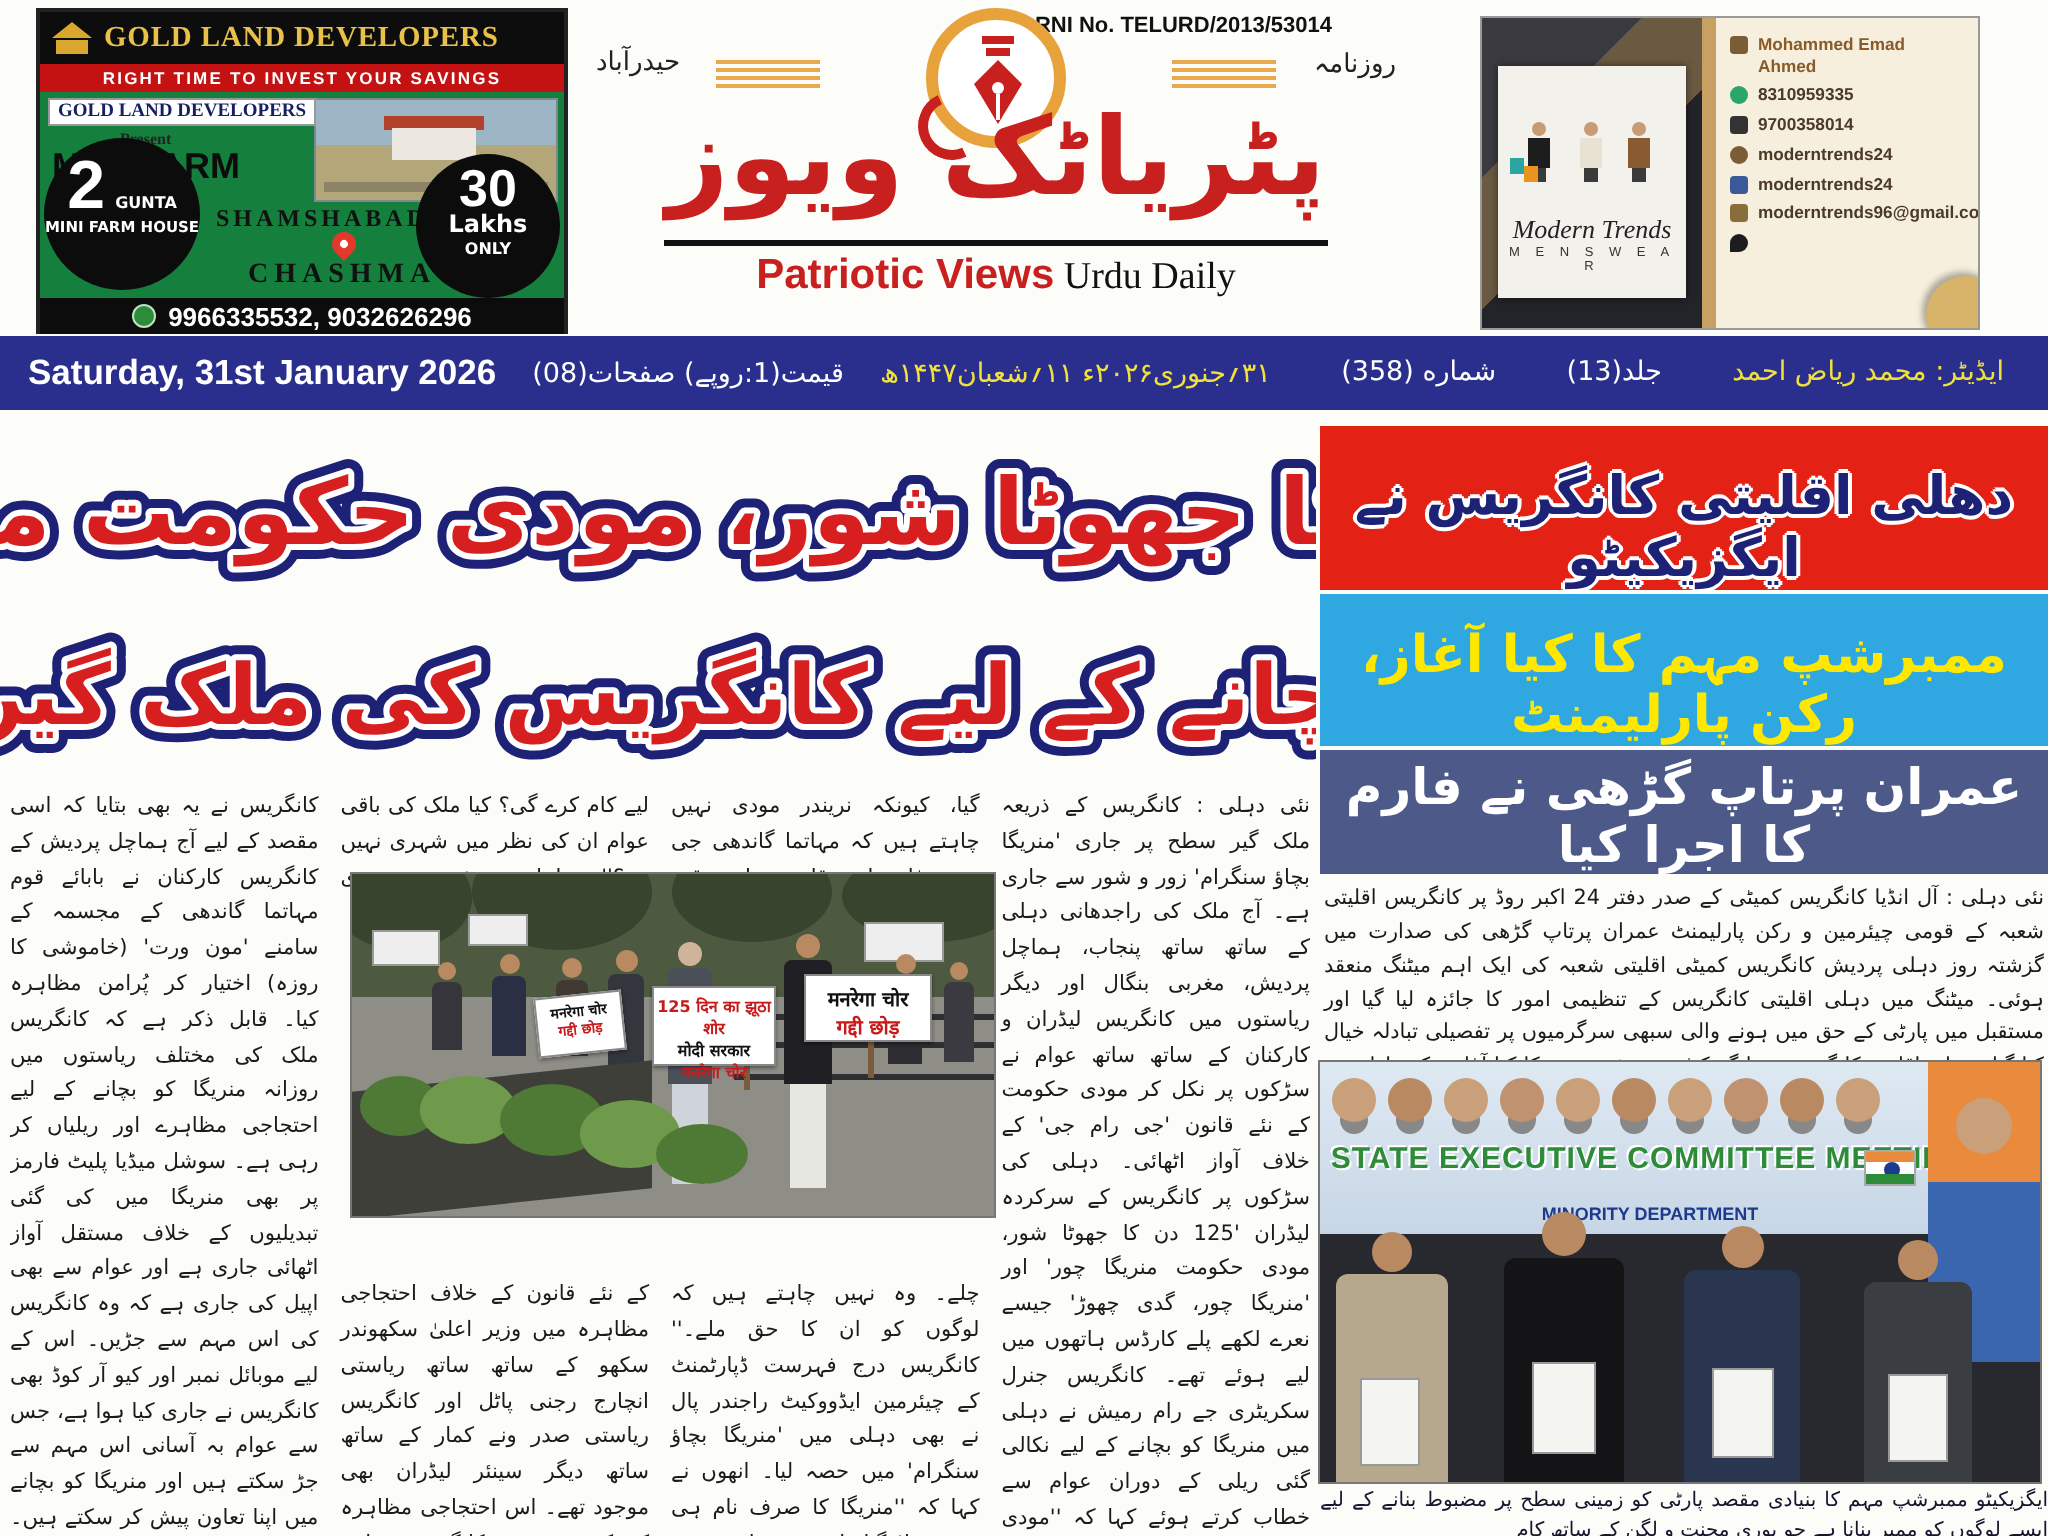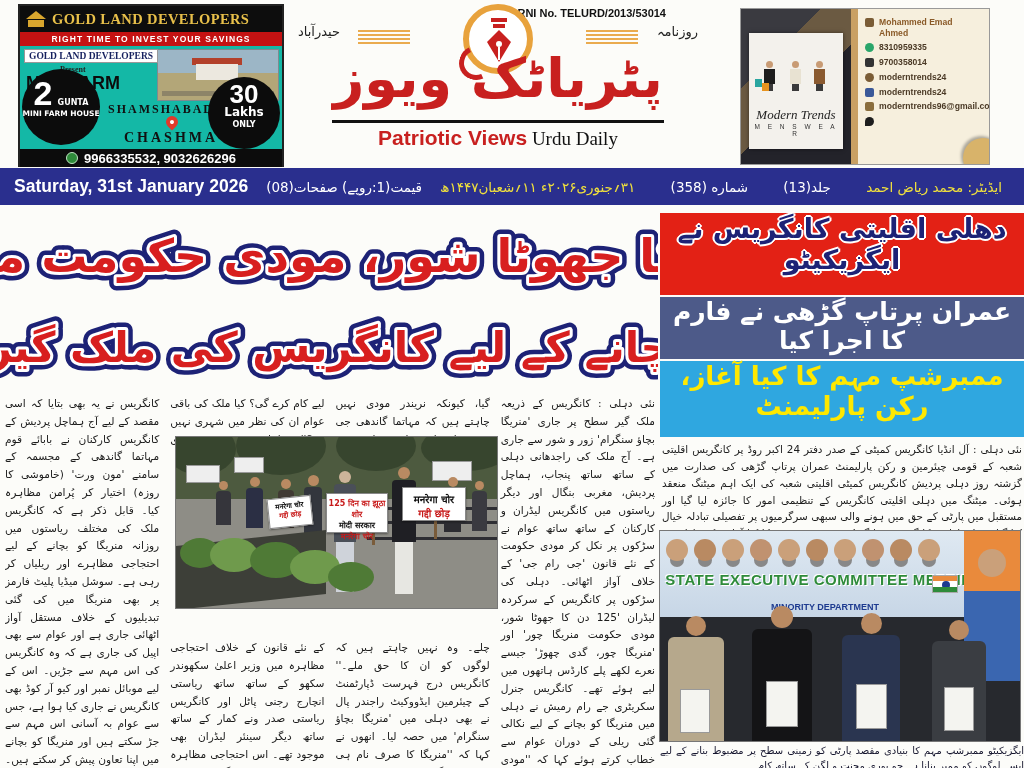--- a/index.html
+++ b/index.html
@@ -3,21 +3,21 @@
 <meta charset="utf-8">
 <style>
   * { margin:0; padding:0; box-sizing:border-box; }
   html,body { background:#888; }
   #page {
     position:relative; width:1024px; height:768px; margin:0 auto;
     background:#fcfcf9; overflow:hidden;
     font-family:"DejaVu Sans", sans-serif; color:#1a1a1a;
   }
   
-  #ad-left { position:absolute; left:18px; top:4px; width:266px; height:163px; border:2px solid #222; background:#14b8a6; }
+  #ad-left { position:absolute; left:18px; top:4px; width:266px; height:163px; border:2px solid #222; background:#15803d; }
   .adl-head { height:26px; background:#0d0d0d; display:flex; align-items:center; gap:6px; padding:0 6px; }
   .adl-logo { width:20px; height:16px; position:relative; }
   .adl-logo .roof { width:0;height:0;border-left:10px solid transparent;border-right:10px solid transparent;border-bottom:8px solid #d9a62e; }
   .adl-logo .base { width:16px;height:7px;background:#d9a62e;margin:1px auto 0; }
   .adl-title { font-family:"Liberation Serif", serif; color:#e8c04a; font-weight:bold; font-size:14.5px; letter-spacing:.4px; white-space:nowrap; }
   .adl-red { height:14px; background:#c41212; color:#fff; font-size:8.5px; font-weight:bold; letter-spacing:1.1px; text-align:center; line-height:14px; font-family:"Liberation Sans", sans-serif;}
   .adl-body { position:relative; height:103px; }
   .adl-presenter { position:absolute; left:4px; top:3px; background:#fff; border:1px solid #999; padding:1px 4px; font-family:"Liberation Serif", serif; font-size:9.5px; font-weight:bold; color:#15205e; white-space:nowrap; }
   .adl-present { position:absolute; left:40px; top:19px; font-family:"Liberation Serif", serif; font-size:8px; font-weight:bold; color:#222; }
   .adl-product { position:absolute; left:6px; top:28px; font-family:"Liberation Sans", sans-serif; font-weight:900; font-size:18px; line-height:1.05; color:#0c0c0c; width:120px; }
@@ -106,21 +106,21 @@
   .person { position:absolute; }
   .p-head { border-radius:50%; background:#b98a62; margin:0 auto 1px; }
   .p-body { margin:0 auto; border-radius:4px 4px 0 0; }
   .placard { position:absolute; background:#fff; border:1px solid #888; color:#111; text-align:center; font-weight:bold; box-shadow:0 1px 2px rgba(0,0,0,.4); }
   .placard .rd { color:#c81a1a; }
   .stick { position:absolute; width:3px; background:#7a5c3a; }
   .mini-placard { position:absolute; background:#eee; border:1px solid #999; }
 
   
   #right-story { position:absolute; left:660px; top:213px; width:364px; height:555px; }
-  .bar { width:100%; display:flex; align-items:flex-start; justify-content:center; text-align:center; }
+  .bar { width:100%; display:flex; align-items:flex-end; justify-content:center; text-align:center; }
   #bar1 { height:82px; background:#e32115; }
   #bar2 { height:76px; background:#2fa7e0; margin-top:2px; }
   #bar3 { height:62px; background:#4d5a89; margin-top:2px; }
   .bar-t1 { color:#1d2276; font-size:27px; font-weight:bold;
     text-shadow:-2px 0 #fff,2px 0 #fff,0 -2px #fff,0 2px #fff,-1px -1px #fff,1px 1px #fff,-1px 1px #fff,1px -1px #fff; }
   .bar-t2 { color:#ffe800; font-size:26px; font-weight:bold; }
   .bar-t3 { color:#ffffff; font-size:25px; font-weight:bold; }
   #rs-body { direction:rtl; font-size:10.4px; line-height:1.62; text-align:justify; padding:4px 2px 2px; color:#1b1b1b; height:94px; overflow:hidden; }
 
   
@@ -369,25 +369,25 @@
     <div class="shrub light" style="left:34px;bottom:36px;width:48px;height:34px;"></div>
     <div class="shrub" style="left:74px;bottom:30px;width:52px;height:36px;"></div>
     <div class="shrub light" style="left:114px;bottom:24px;width:50px;height:34px;"></div>
     <div class="shrub" style="left:152px;bottom:16px;width:46px;height:30px;"></div>
   </div>
 
   <div id="right-story">
     <div class="bar" id="bar1">
       <span class="bar-t1">دھلی اقلیتی کانگریس نے ایگزیکیٹو</span>
     </div>
+    <div class="bar" id="bar2">
+      <span class="bar-t2">ممبرشپ مہم کا کیا آغاز، رکن پارلیمنٹ</span>
+    </div>
     <div class="bar" id="bar3">
       <span class="bar-t3">عمران پرتاپ گڑھی نے فارم کا اجرا کیا</span>
-    </div>
-    <div class="bar" id="bar2">
-      <span class="bar-t2">ممبرشپ مہم کا کیا آغاز، رکن پارلیمنٹ</span>
     </div>
     <div id="rs-body">نئی دہلی : آل انڈیا کانگریس کمیٹی کے صدر دفتر 24 اکبر روڈ پر کانگریس اقلیتی شعبہ کے قومی چیئرمین و رکن پارلیمنٹ عمران پرتاپ گڑھی کی صدارت میں گزشتہ روز دہلی پردیش کانگریس کمیٹی اقلیتی شعبہ کی ایک اہم میٹنگ منعقد ہوئی۔ میٹنگ میں دہلی اقلیتی کانگریس کے تنظیمی امور کا جائزہ لیا گیا اور مستقبل میں پارٹی کے حق میں ہونے والی سبھی سرگرمیوں پر تفصیلی تبادلہ خیال کیا گیا۔ دہلی اقلیتی کانگریس نے ایگزیکیٹو ممبرشپ مہم کا کیا آغاز، رکن پارلیمنٹ عمران پرتاپ گڑھی نے فارم کا کیا اجرا۔ میٹنگ کے تعلق سے بات کرتے ہوئے دہلی کانگریس اقلیتی شعبہ کے چیئرمین عبدالواحد قریشی نے بتایا کہ مستقبل میں کانگریس پارٹی کی مزید مضبوطی کے لیے 2 اہم نکات پر تفصیلی گفتگو ہوئی۔ پہلا یہ کہ</div>
 
     <div id="photo-meet">
       <div class="banner">
         <div class="face" style="left:6px; background:#caa07a;"></div>
         <div class="face" style="left:34px; background:#b98a62;"></div>
         <div class="face" style="left:62px; background:#caa07a;"></div>
         <div class="face" style="left:90px; background:#c09270;"></div>
         <div class="face" style="left:118px; background:#caa07a;"></div>

